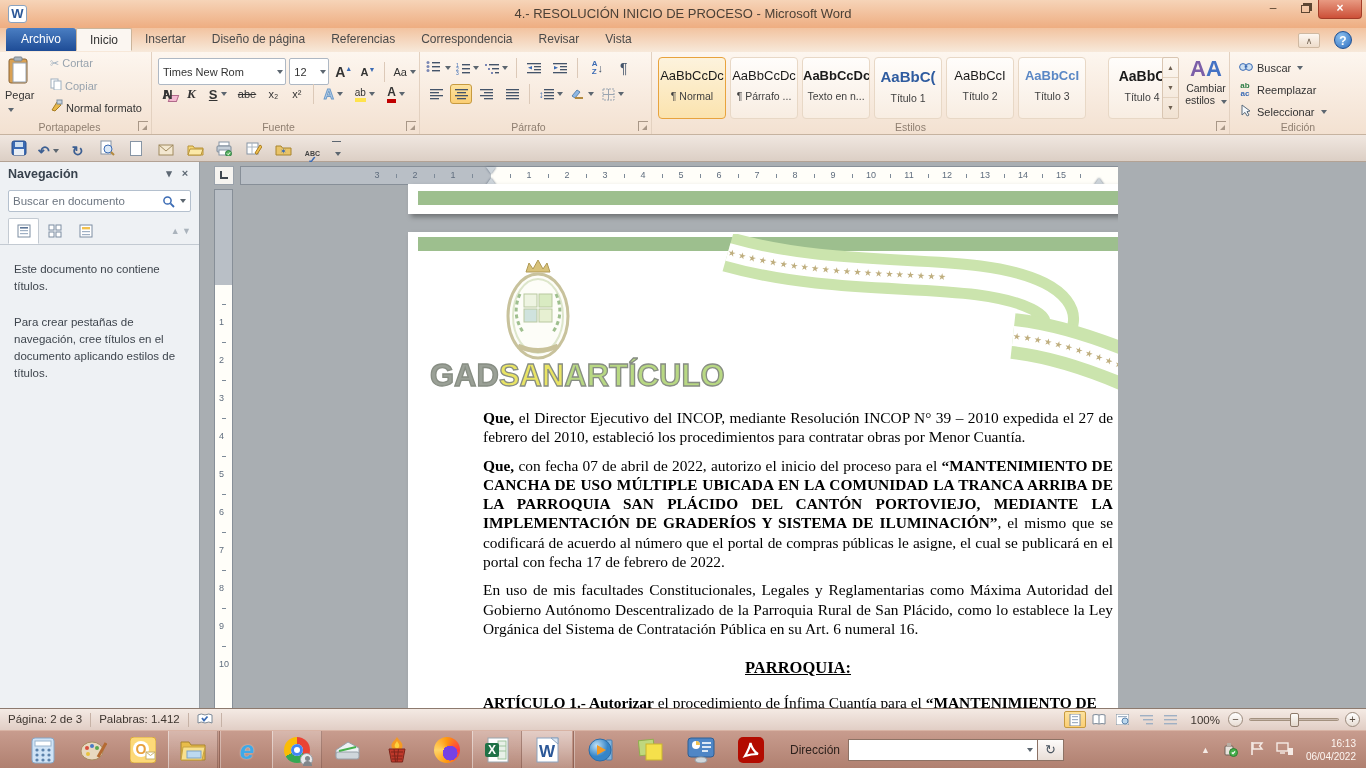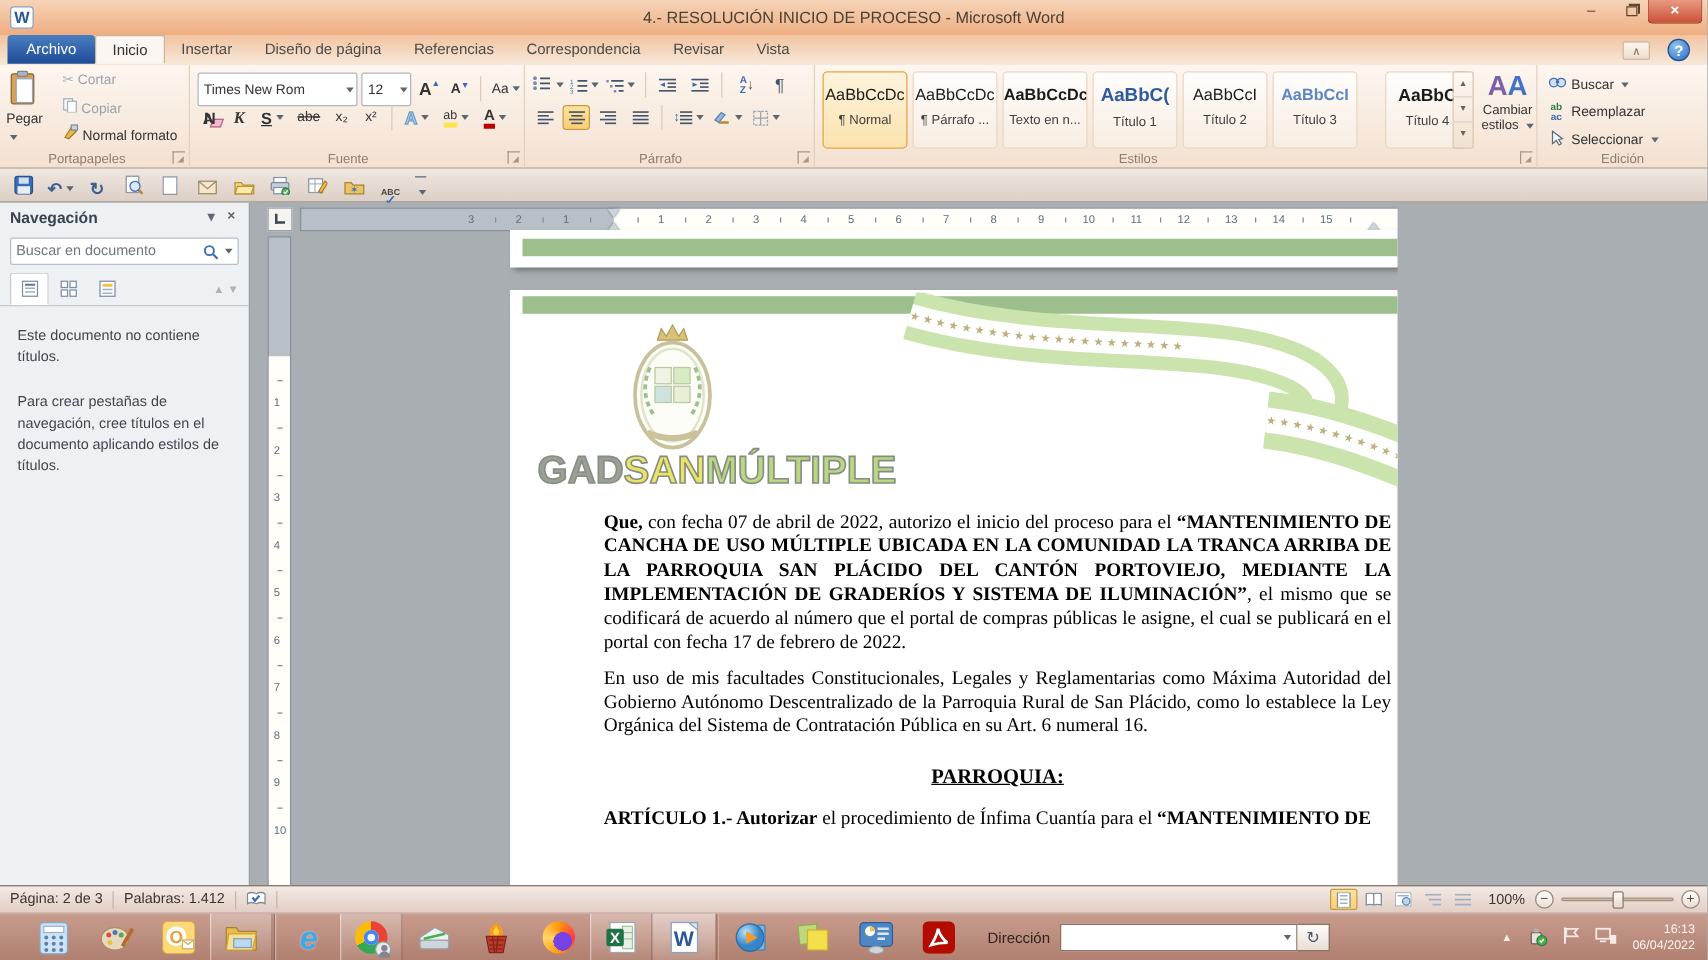--- a/index.html
+++ b/index.html
@@ -676,24 +676,25 @@
         <rect x="34" y="36" width="13" height="13" fill="#eef4e2" stroke="#b9c9a0"></rect>
         <rect x="49" y="36" width="13" height="13" fill="#d9ebc2" stroke="#b9c9a0"></rect>
         <rect x="34" y="51" width="13" height="13" fill="#cfe3de" stroke="#b9c9a0"></rect>
         <rect x="49" y="51" width="13" height="13" fill="#e7f0d2" stroke="#b9c9a0"></rect>
         <path d="M30 36 q-9 20 3 38" fill="none" stroke="#9fbf8f" stroke-width="3" stroke-dasharray="4 3"></path>
         <path d="M66 36 q9 20 -3 38" fill="none" stroke="#9fbf8f" stroke-width="3" stroke-dasharray="4 3"></path>
         <path d="M28 88 q20 9 40 0" fill="none" stroke="#c9c29a" stroke-width="5"></path>
       </svg>
 
       <div id="logotext">
-        <span class="g1">GAD</span><span class="g2">SAN</span><span class="g3">MÚLTIPLE</span>
+        <span class="g1">GAD</span><span class="g2">SAN</span><span class="g3">ARTÍCULO</span>
       </div>
 
       <div id="doctext">
+        <p><b>Que,</b><span> el Director Ejecutivo del INCOP, mediante Resolución INCOP N° 39 – 2010 expedida el 27 de febrero del 2010, estableció los procedimientos para contratar obras por Menor Cuantía.</span></p>
         <p><b>Que,</b><span> con fecha 07 de abril de 2022, autorizo el inicio del proceso para el </span><b>“MANTENIMIENTO DE CANCHA DE USO MÚLTIPLE UBICADA EN LA COMUNIDAD LA TRANCA ARRIBA DE LA PARROQUIA SAN PLÁCIDO DEL CANTÓN PORTOVIEJO, MEDIANTE LA IMPLEMENTACIÓN DE GRADERÍOS Y SISTEMA DE ILUMINACIÓN”</b><span>, el mismo que se codificará de acuerdo al número que el portal de compras públicas le asigne, el cual se publicará en el portal con fecha 17 de febrero de 2022.</span></p>
         <p><span>En uso de mis facultades Constitucionales, Legales y Reglamentarias como Máxima Autoridad del Gobierno Autónomo Descentralizado de la Parroquia Rural de San Plácido, como lo establece la Ley Orgánica del Sistema de Contratación Pública en su Art. 6 numeral 16.</span></p>
         <div id="dochead">PARROQUIA:</div>
         <p><b>ARTÍCULO 1.- Autorizar</b><span> el procedimiento de Ínfima Cuantía para el </span><b>“MANTENIMIENTO DE</b></p>
       </div>
     </div>
 
     <div id="vscroll">
       <div class="sbtn" style="top:1px"><svg width="12" height="8">
             <rect x="0" y="1" width="12" height="6" fill="#fdfcfa" stroke="#8a7f72"></rect>

